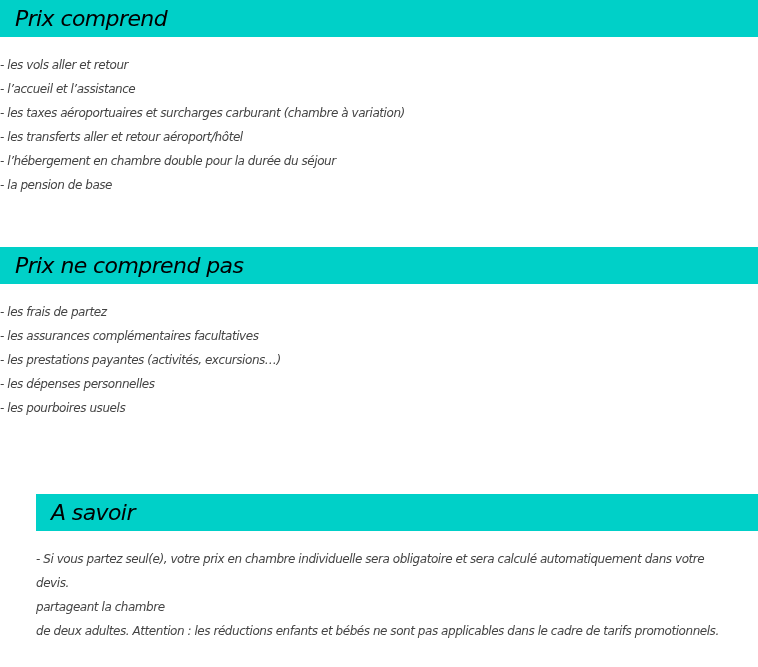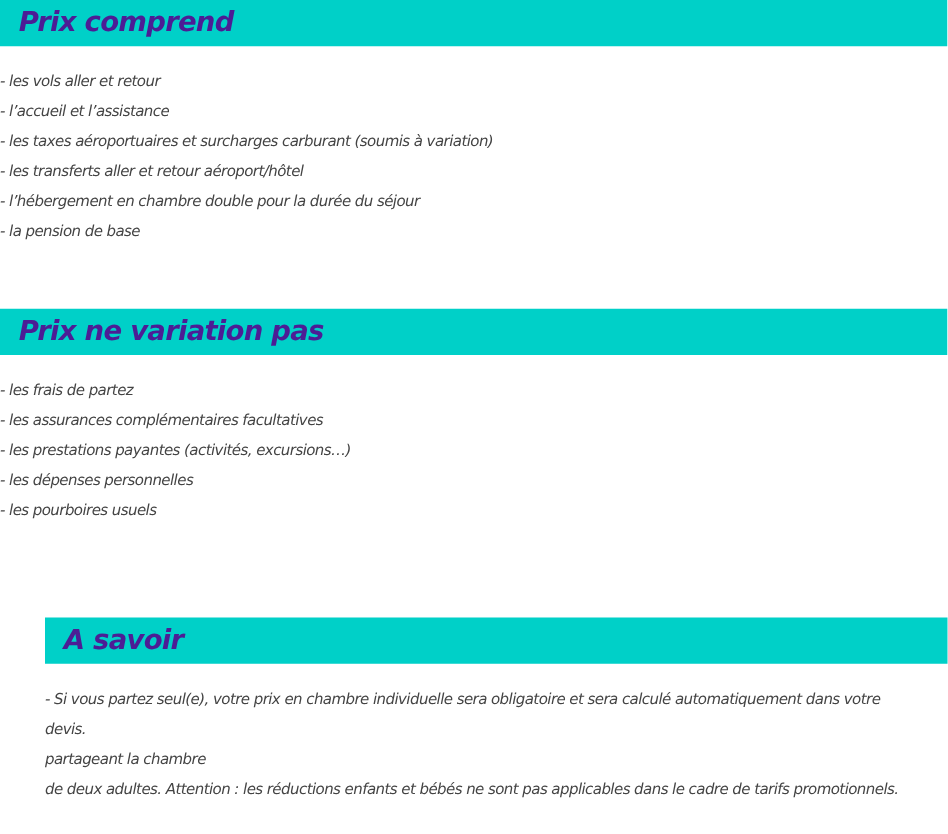--- a/index.html
+++ b/index.html
@@ -22,24 +22,24 @@
     .section-header {
       background: #00d0c8;
       height: 37px;
       width: 758px;
       box-sizing: border-box;
       padding-left: 15px;
       display: flex;
       align-items: center;
     }
     .section-title {
-      color: #4c1d95;
+      color: #000000;
       font-family: "DejaVu Sans", sans-serif;
       font-style: italic;
-      font-weight: bold;
+      font-weight: normal;
       font-size: 22px;
       letter-spacing: -0.6px;
       line-height: 1;
     }
     .section-body {
       margin-top: 16px;
     }
     .line {
       font-family: "DejaVu Sans", sans-serif;
       font-style: italic;
@@ -57,30 +57,30 @@
 </head>
 <body>
 
 <div class="section" id="sec1">
   <div class="section-header">
     <span class="section-title">Prix comprend</span>
   </div>
   <div class="section-body">
     <div class="line">- les vols aller et retour</div>
     <div class="line">- l’accueil et l’assistance</div>
-    <div class="line">- les taxes aéroportuaires et surcharges carburant (soumis à variation)</div>
+    <div class="line">- les taxes aéroportuaires et surcharges carburant (chambre à variation)</div>
     <div class="line">- les transferts aller et retour aéroport/hôtel</div>
     <div class="line">- l’hébergement en chambre double pour la durée du séjour</div>
     <div class="line">- la pension de base</div>
   </div>
 </div>
 
 <div class="section" id="sec2">
   <div class="section-header">
-    <span class="section-title">Prix ne variation pas</span>
+    <span class="section-title">Prix ne comprend pas</span>
   </div>
   <div class="section-body">
     <div class="line">- les frais de partez</div>
     <div class="line">- les assurances complémentaires facultatives</div>
     <div class="line">- les prestations payantes (activités, excursions…)</div>
     <div class="line">- les dépenses personnelles</div>
     <div class="line">- les pourboires usuels</div>
   </div>
 </div>
 

